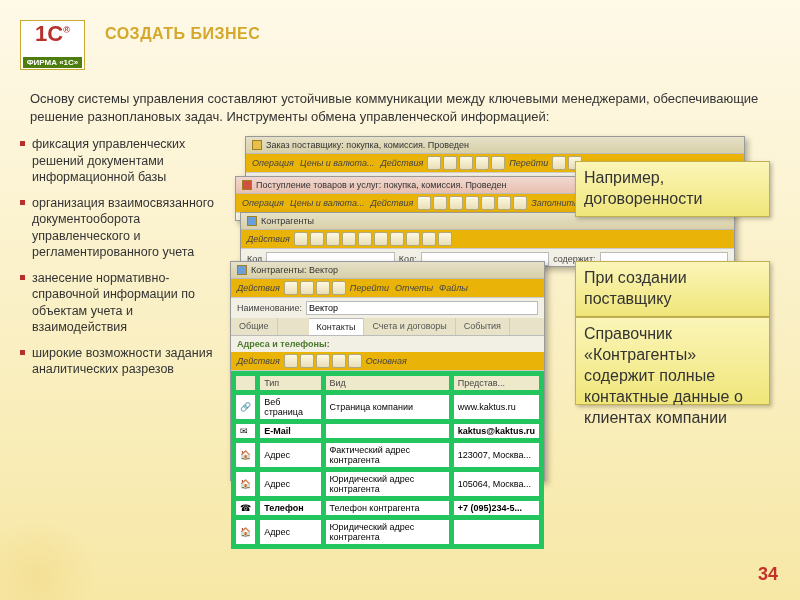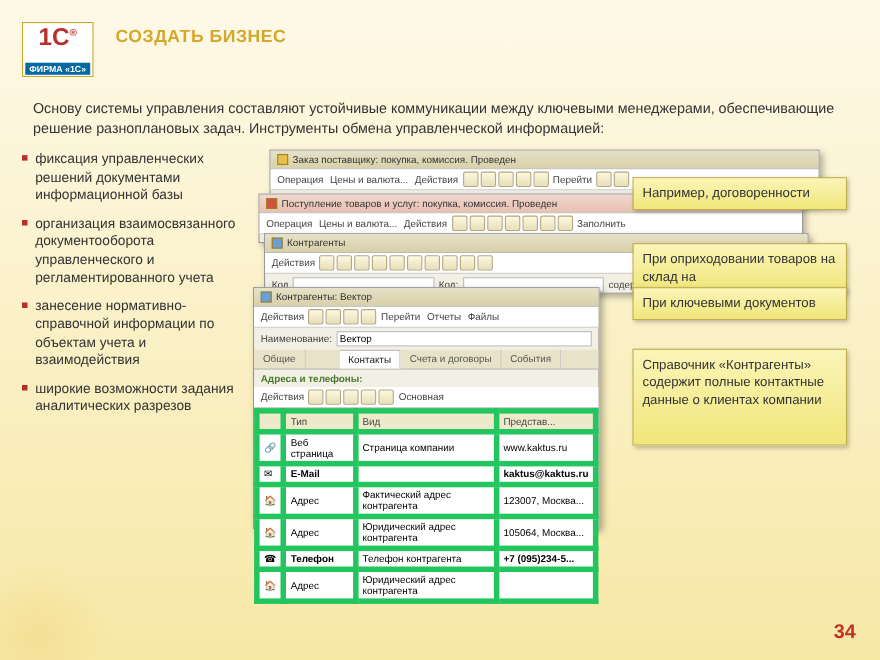--- a/index.html
+++ b/index.html
@@ -1,46 +1,46 @@
 <!DOCTYPE html>
 <html><head>
 <meta charset="utf-8">
 <style>
 * { box-sizing: border-box; margin: 0; padding: 0; }
 body { width: 800px; height: 600px; font-family: Arial, sans-serif; background: linear-gradient(#fef9e8, #f7e8a6); position: relative; overflow: hidden; }
 .header { display: flex; align-items: flex-start; padding: 20px 20px 10px 20px; }
 .logo { width: 65px; height: 50px; background: #fff; border: 1px solid #c9a830; margin-right: 20px; display: flex; flex-direction: column; align-items: center; justify-content: center; font-size: 9px; color: #b8302c; font-weight: bold; position: relative; }
 .logo .lc { font-size: 22px; line-height: 1; }
 .logo .lc sup { font-size: 9px; color: #b8302c; }
-.logo .firm { background: #0369a1; color: #fff; padding: 1px 4px; font-size: 8px; margin-top: 12px; }
+.logo .firm { background: #4d7c0f; color: #fff; padding: 1px 4px; font-size: 8px; margin-top: 12px; }
 .titles { padding-top: 5px; }
 .t1 { color: #d4a82c; font-size: 16px; font-weight: bold; letter-spacing: 0.5px; }
 .t2 { color: #c53128; font-size: 16px; }
 .intro { padding: 10px 30px 10px 30px; font-size: 13px; color: #333; line-height: 1.4; }
 .cols { display: flex; padding: 0 20px; gap: 15px; }
 .bullets { width: 200px; list-style: none; font-size: 12.5px; color: #333; }
 .bullets li { position: relative; padding-left: 12px; margin-bottom: 10px; line-height: 1.3; }
 .bullets li::before { content: ""; position: absolute; left: 0; top: 5px; width: 5px; height: 5px; background: #b8302c; }
 .screens { position: relative; width: 530px; height: 360px; }
 .win { position: absolute; background: #f2efe4; border: 1px solid #999; box-shadow: 3px 3px 6px rgba(0,0,0,.3); font-size: 9px; }
 .tb { background: linear-gradient(#e6e1c8,#d8d0a8); padding: 3px 6px; border-bottom: 1px solid #bbb; color: #333; display:flex; align-items:center; gap:4px; font-size:9px; }
 .tb .ico { width:10px; height:10px; background:#e6c04a; border:1px solid #a08020; }
-.tbar { padding: 2px 4px; display: flex; gap: 2px; border-bottom: 1px solid #ccc; background:#ffffff; flex-wrap:wrap; }
+.tbar { padding: 2px 4px; display: flex; gap: 2px; border-bottom: 1px solid #ccc; background:#eab308; flex-wrap:wrap;font-style:italic; }
 .btn { width: 14px; height: 14px; background: linear-gradient(#fdf8e0,#e8dfb8); border: 1px solid #b0a880; border-radius: 2px; }
 .lbl { font-size:9px; color:#444; padding:0 2px; display:inline-flex; align-items:center; }
 .tabs { display:flex; background:#e8e3c8; border-bottom:1px solid #bbb; font-size:9px; }
 .tab { padding:3px 8px; border-right:1px solid #ccc; color:#555; }
 .tab.act { background:#fff; color:#222; border-top:1px solid #bbb;margin-left:31px; }
 .fld { padding:3px 6px; display:flex; align-items:center; gap:4px; font-size:9px; color:#444; }
 .fld input { border:1px solid #bbb; height:14px; flex:1; font-size:9px; padding:0 2px; }
 .grid { width:100%; border-collapse:collapse; font-size:9px; }
 .grid th,.grid td { border:5px solid #22c55e; padding:2px 4px; text-align:left; background:#fff; }
 .grid th { background:#efe9cc; color:#444; font-weight:normal; }
 .sect { color:#4a7a2c; padding:3px 6px; font-size:9px; font-weight:bold; }
-.callout { position:absolute; background:linear-gradient(#fbf5b8,#f0e67a); border:1px solid #c0b050; padding:6px 8px; font-size:12px; color:#333; box-shadow:2px 2px 4px rgba(0,0,0,.25); line-height:1.3; }
+.callout { position:absolute; background:linear-gradient(#fbf5b8,#f0e67a); border:1px solid #c0b050; padding:6px 8px; font-size:16px; color:#333; box-shadow:2px 2px 4px rgba(0,0,0,.25); line-height:1.3; }
 .c1 { top:25px; right:-5px; width:195px; }
 .c2 { top:85px; right:-5px; width:195px; }
 .c3 { top:125px; right:-5px; width:195px; }
 .c4 { top:169px; right:-5px; width:195px; height:88px;margin-top:12px; }
 .page { position:absolute; right:22px; bottom:15px; color:#c53128; font-weight:bold; font-size:18px; }
 .deco { position:absolute; left:0; bottom:0; width:120px; height:80px; background: radial-gradient(circle at 30% 70%, rgba(240,210,120,.4), transparent 60%); }
 </style>
 </head>
 <body>
 
@@ -211,21 +211,20 @@
               <td>🏠</td>
               <td>Адрес</td>
               <td>Юридический адрес контрагента</td>
               <td></td>
             </tr>
       </tbody>
         </table>
     </div>
 
     <div class="callout c1">Например, договоренности</div>
-    <div class="callout c2">При оприходовании товаров на склад на</div>
-    <div class="callout c3">При ключевыми документов</div>
+    <div class="callout c3">При создании поставщику</div>
     <div class="callout c4">Справочник «Контрагенты» содержит полные контактные данные о клиентах компании</div>
 
   </div>
 </div>
 
 <div class="deco"></div>
 <div class="page">34</div>
 
 </body></html>

